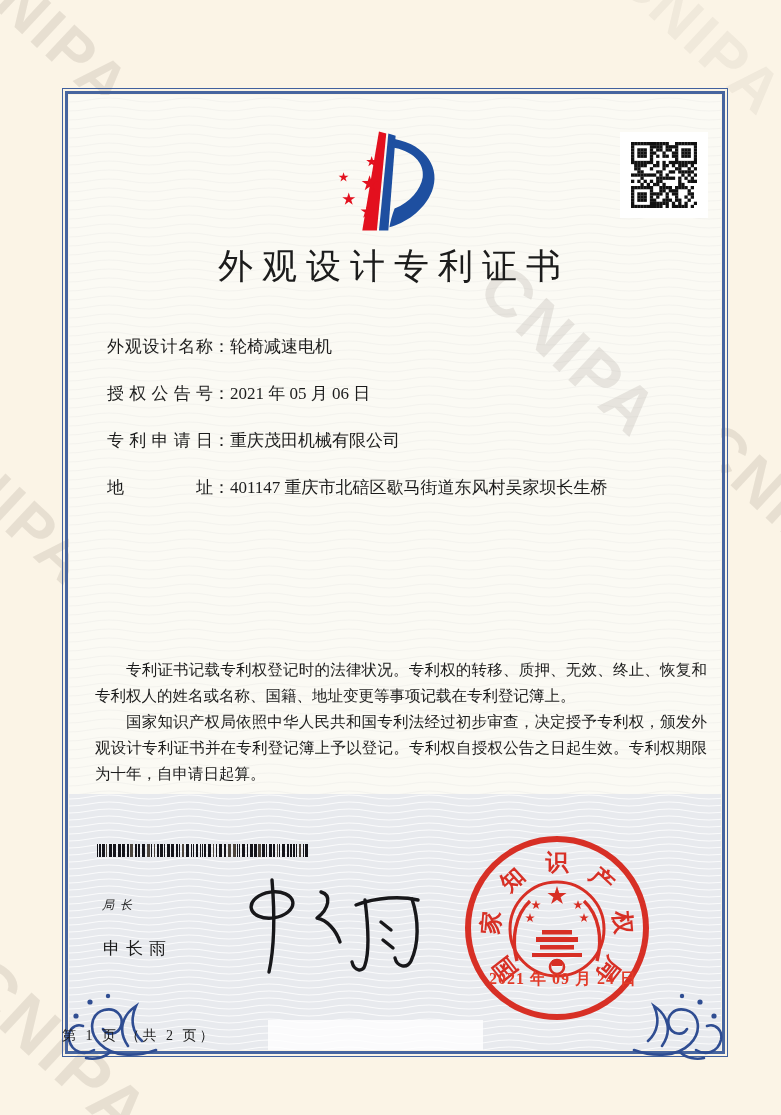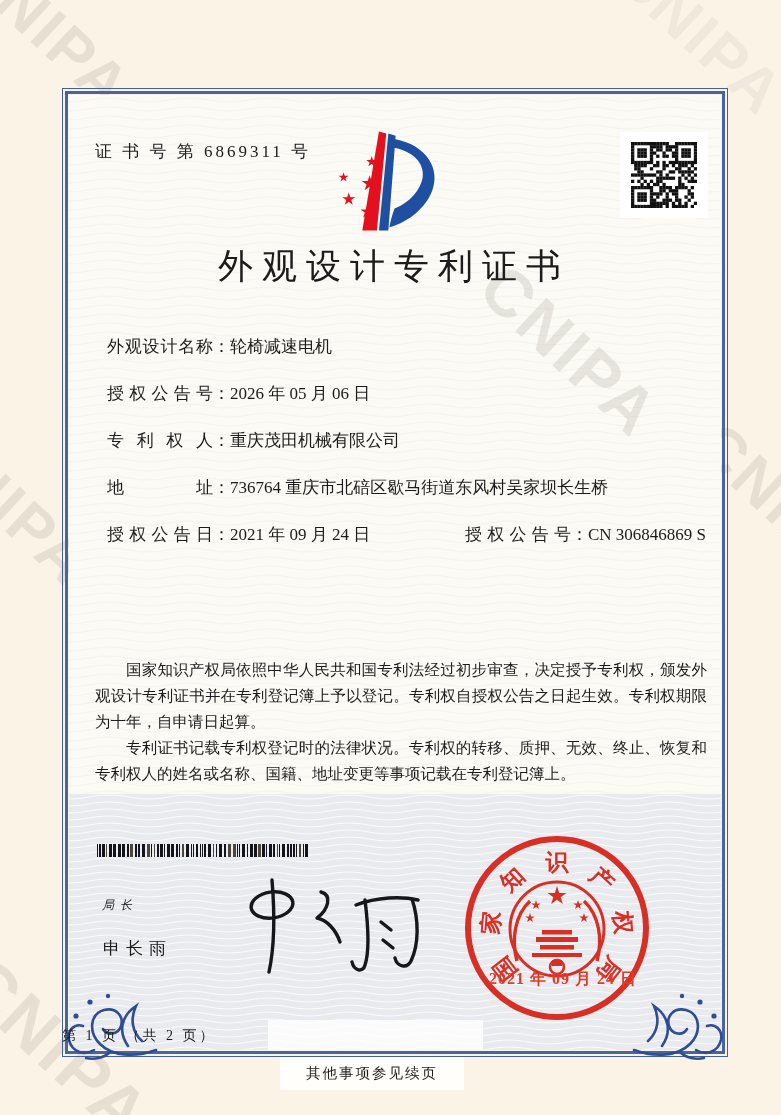--- a/index.html
+++ b/index.html
@@ -274,21 +274,20 @@
       <path d="M30,64 C20,70 8,66 5,54 C3,45 10,37 19,40"></path>
       <path d="M46,66 C40,72 30,74 22,72"></path>
     </g>
     <g fill="#2f4d92">
       <circle cx="12" cy="30" r="2.6"></circle>
         <circle cx="26" cy="16" r="2.6"></circle>
         <circle cx="44" cy="10" r="2.2"></circle>
     </g>
   </svg>
 
-  <div class="cert-no">证 书 号 第 6869311 号</div>
 
   <svg class="logo" width="125" height="110" viewBox="0 0 120 105">
     <defs>
       <polygon id="star" points="0,-1 0.2245,-0.309 0.951,-0.309 0.3633,0.1180 0.5878,0.809 0,0.3820 -0.5878,0.809 -0.3633,0.1180 -0.951,-0.309 -0.2245,-0.309"></polygon>
     </defs>
     <path d="M47,5 L54,7 L45,100 L31,100 Z" fill="#e3101e"></path>
     <path d="M56,7 L63,9 L56,100 L47,100 Z" fill="#1e4fa0"></path>
     <path d="M61,12 C94,18 106,42 98,62 C90,82 71,93 57,97 C58,91 60,84 62,79 C77,73 87,61 89,49 C91,35 79,23 59,20 Z" fill="#1e4fa0"></path>
     <g fill="#e3101e">
       <use href="#star" transform="translate(40,34) scale(5.5)"></use>
@@ -555,40 +554,33 @@
       </svg>
   </div>
 
   <div class="title">外观设计专利证书</div>
 
   <div class="fields">
     <div class="frow">
       <span class="flabel">外观设计名称</span><span>：</span><span class="fval">轮椅减速电机</span>
     </div>
     <div class="frow">
-      <span class="flabel">授权公告号</span><span>：</span><span class="fval">2026 年 05 月 06 日</span>
+      <span class="flabel">授权公告号</span><span>：</span><span class="fval">2021 年 05 月 06 日</span>
     </div>
     <div class="frow">
-      <span class="flabel">专利权人</span><span>：</span><span class="fval">重庆茂田机械有限公司</span>
+      <span class="flabel">专利申请日</span><span>：</span><span class="fval">重庆茂田机械有限公司</span>
     </div>
     <div class="frow">
-      <span class="flabel">地址</span><span>：</span><span class="fval">736764 重庆市北碚区歇马街道东风村吴家坝长生桥</span>
-    </div>
-    <div class="frow">
-      <span class="fpair first">
-        <span class="flabel">授权公告日</span><span>：</span><span class="fval">2021 年 09 月 24 日</span>
-      </span><span class="fpair">
-        <span class="flabel">授权公告号</span><span>：</span><span class="fval">CN 306846869 S</span>
-      </span>
+      <span class="flabel">地址</span><span>：</span><span class="fval">401147 重庆市北碚区歇马街道东风村吴家坝长生桥</span>
     </div>
   </div>
 
   <div class="paras">
+    <p>专利证书记载专利权登记时的法律状况。专利权的转移、质押、无效、终止、恢复和专利权人的姓名或名称、国籍、地址变更等事项记载在专利登记簿上。</p>
     <p>国家知识产权局依照中华人民共和国专利法经过初步审查，决定授予专利权，颁发外观设计专利证书并在专利登记簿上予以登记。专利权自授权公告之日起生效。专利权期限为十年，自申请日起算。</p>
-    <p>专利证书记载专利权登记时的法律状况。专利权的转移、质押、无效、终止、恢复和专利权人的姓名或名称、国籍、地址变更等事项记载在专利登记簿上。</p>
   </div>
 
   <svg class="barcode" id="barcode" width="215" height="15">
       <rect x="0" y="1" width="1" height="13" fill="#14141a"></rect>
       <rect x="2" y="1" width="2" height="13" fill="#14141a"></rect>
       <rect x="5" y="1" width="3" height="13" fill="#14141a"></rect>
       <rect x="9" y="1" width="1" height="13" fill="#4d463e"></rect>
       <rect x="12" y="1" width="3" height="13" fill="#14141a"></rect>
       <rect x="16" y="1" width="3" height="13" fill="#14141a"></rect>
       <rect x="21" y="1" width="3" height="13" fill="#14141a"></rect>
@@ -691,15 +683,14 @@
         <text x="0" y="0" transform="translate(95 29) rotate(0)" text-anchor="middle" dominant-baseline="central" fill="#d7261b" font-size="23" font-weight="bold">识</text>
         <text x="0" y="0" transform="translate(139.73031194361832 46.4696054680513) rotate(42.66666666666666)" text-anchor="middle" dominant-baseline="central" fill="#d7261b" font-size="23" font-weight="bold">产</text>
         <text x="0" y="0" transform="translate(160.78120261093738 89.63032747192132) rotate(85.33333333333331)" text-anchor="middle" dominant-baseline="central" fill="#d7261b" font-size="23" font-weight="bold">权</text>
         <text x="0" y="0" transform="translate(147.00870973804365 135.63365737149346) rotate(128)" text-anchor="middle" dominant-baseline="central" fill="#d7261b" font-size="23" font-weight="bold">局</text>
       </g>
   </svg>
   <div class="seal-date">2021 年 09 月 24 日</div>
 
   <div class="page-info-back"></div>
   <div class="page-info">第 1 页 （共 2 页）</div>
-  <div class="continuation">其他事项参见续页</div>
 
 </div>
 
 </body></html>

